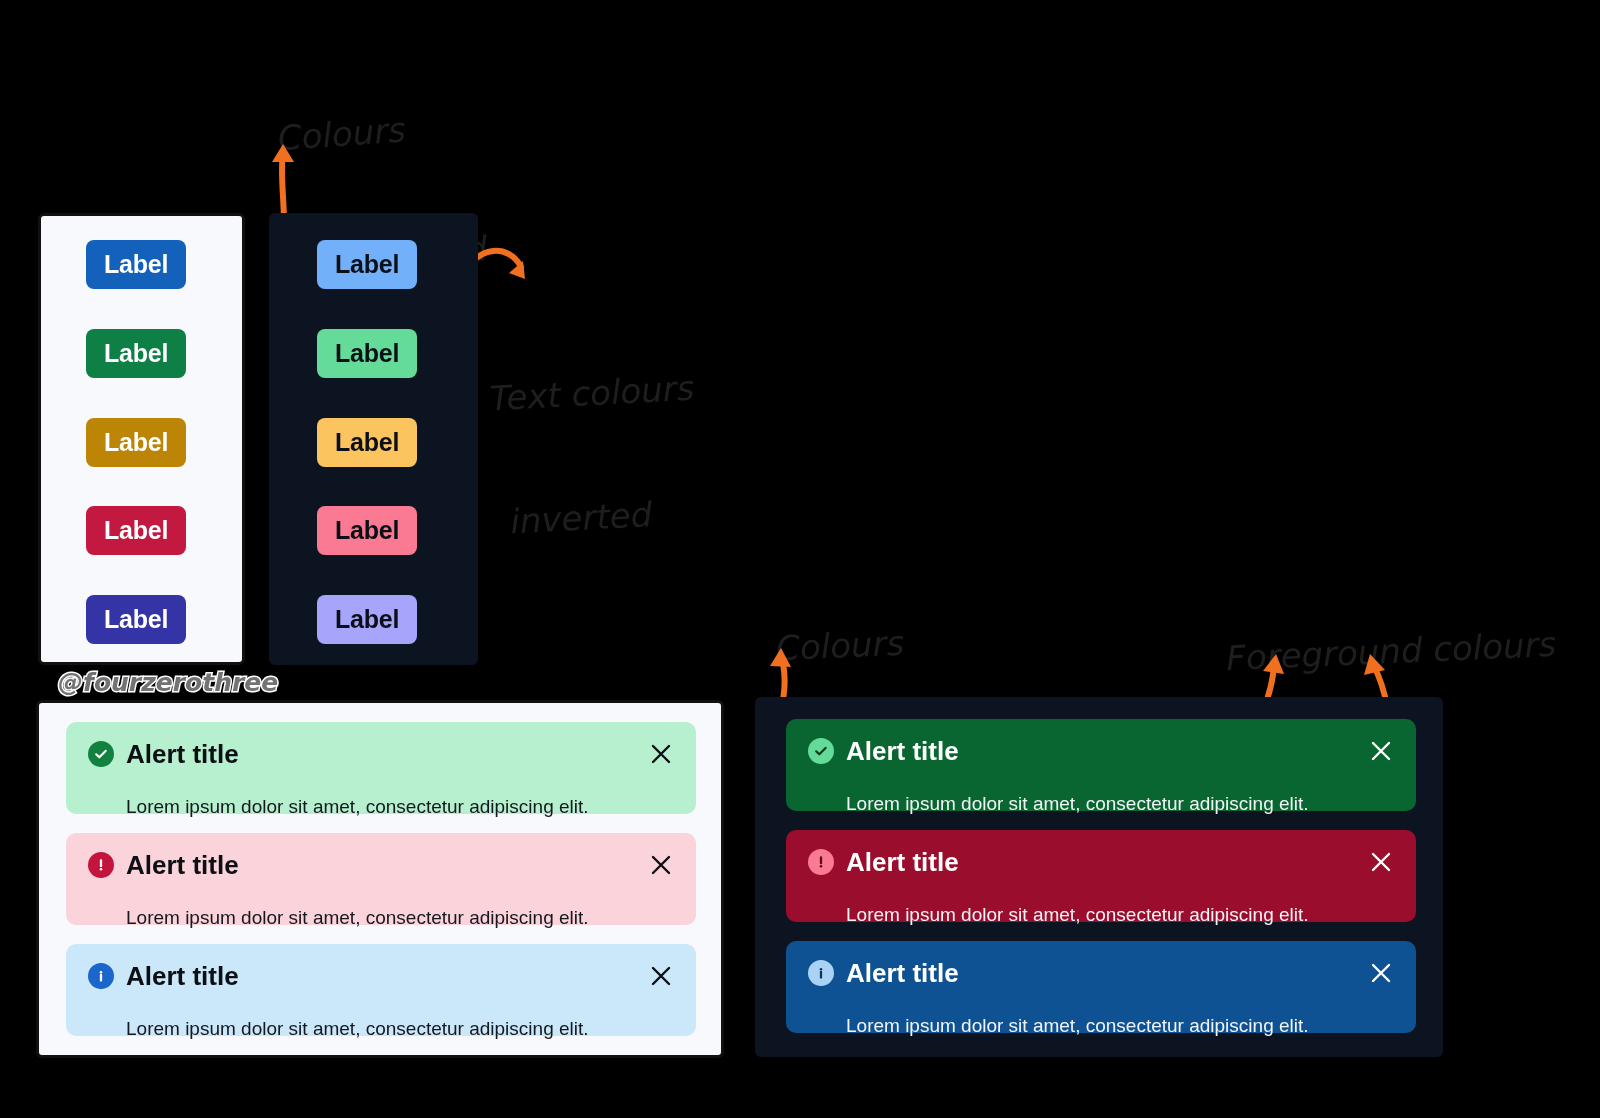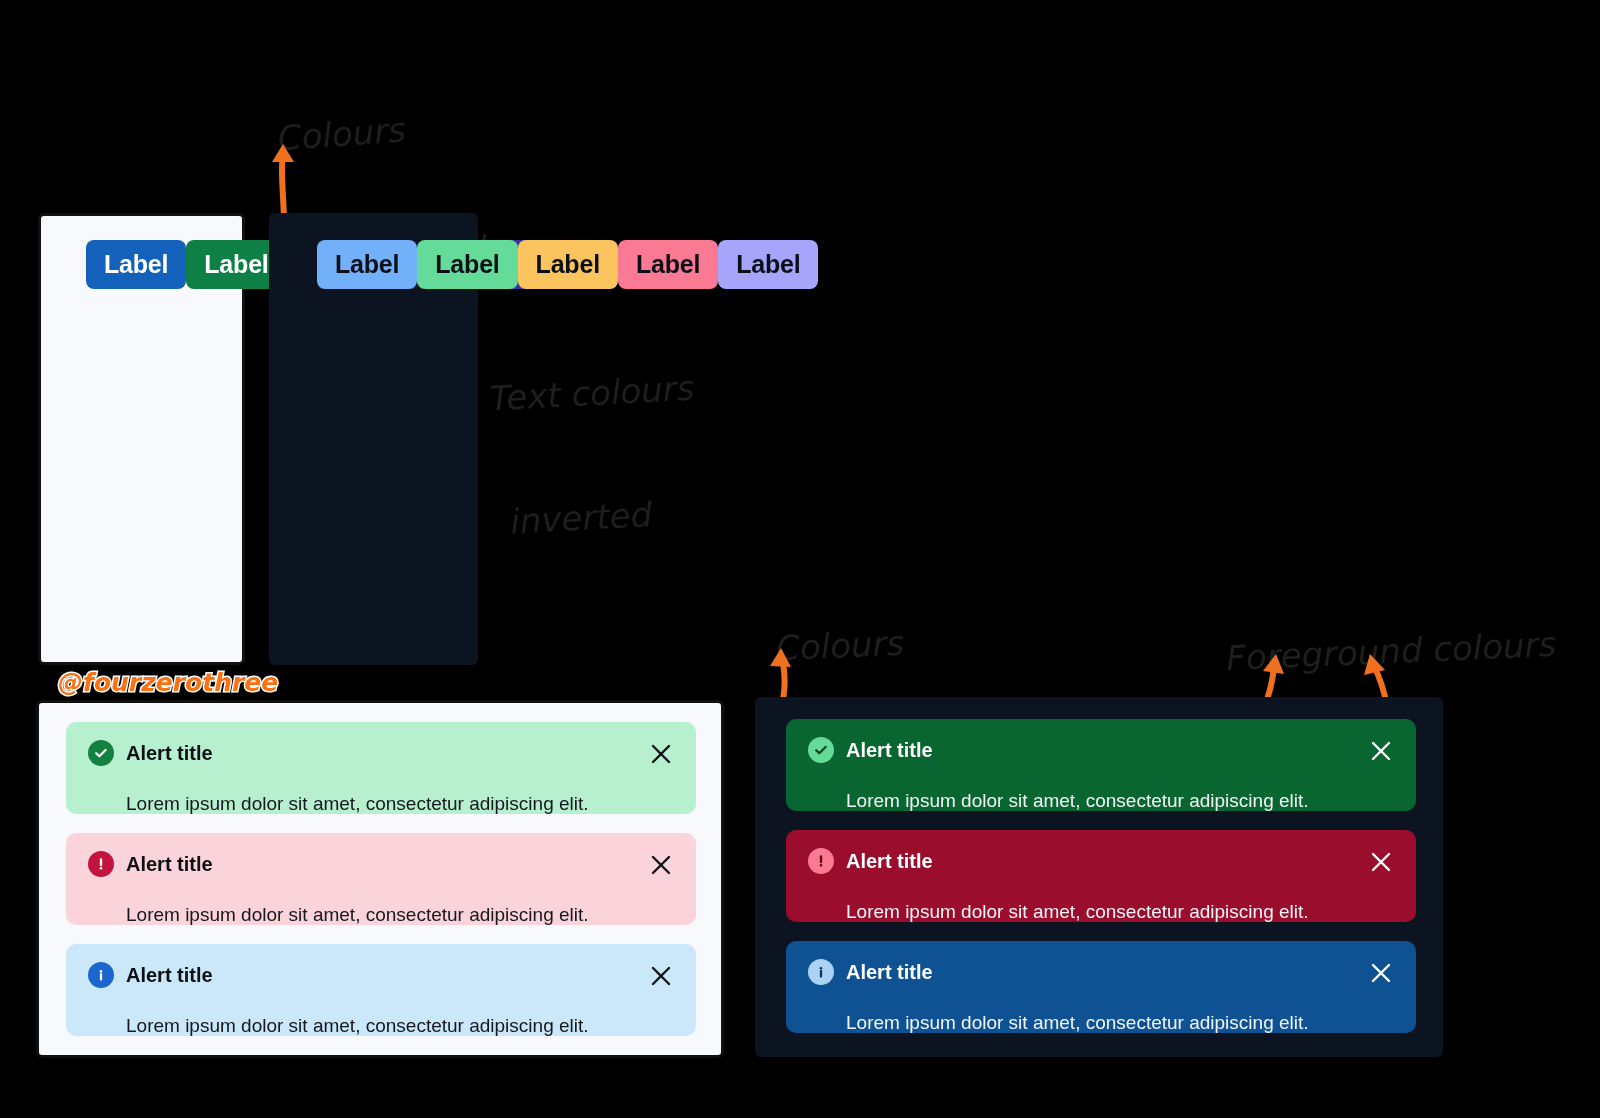--- a/index.html
+++ b/index.html
@@ -27,21 +27,21 @@
   }
   .panel-dark {
     background: #0D1421;
     border-radius: 6px;
   }
 
   
   .badge-stack {
     position: absolute;
     display: flex;
-    flex-direction: row;
+    flex-direction: column;
   }
   .badge {
     border-radius: 8px;
     font-size: 25px;
     font-weight: bold;
     line-height: 1;
     padding: 12px 18px;
     text-align: center;
     letter-spacing: -0.2px;
     align-self: flex-start;
@@ -64,21 +64,21 @@
     width: 26px;
     height: 26px;
     border-radius: 50%;
     flex: 0 0 26px;
     display: flex;
     align-items: center;
     justify-content: center;
   }
   .alert-icon svg { display: block; }
   .alert-title {
-    font-size: 20px;
+    font-size: 26px;
     font-weight: bold;
     line-height: 1.1;
   }
   .alert-body {
     font-size: 19px;
     line-height: 1.3;
     margin-top: 26px;
     margin-left: 38px;
   }
   .alert-close {
@@ -105,21 +105,21 @@
   .hand.l1 { transform: rotate(-4deg); }
   .hand.l2 { transform: rotate(-3deg); }
   .hand.l3 { transform: rotate(-2.5deg); }
 
   .watermark {
     position: absolute;
     font-family: "DejaVu Sans", sans-serif;
     font-style: italic;
     font-weight: bold;
     font-size: 25px;
-    color: #f97316;
+    color: #737373;
     -webkit-text-stroke: 3px #FFFFFF;
     paint-order: stroke fill;
     white-space: nowrap;
   }
 
   .arrow { position: absolute; }
   .arrow svg { display: block; overflow: visible; }
 </style>
 </head>
 <body>

